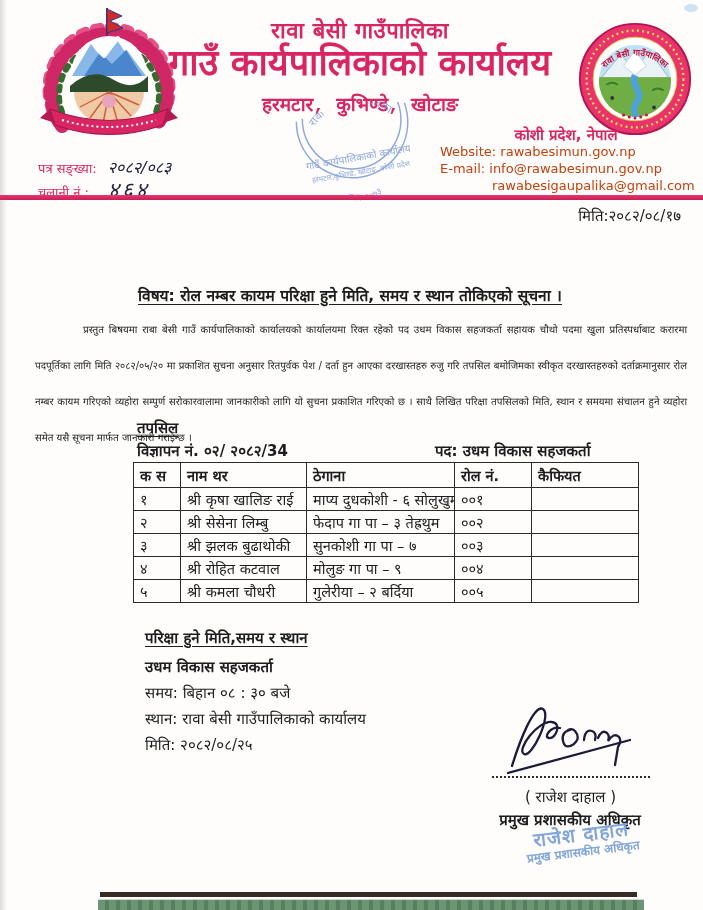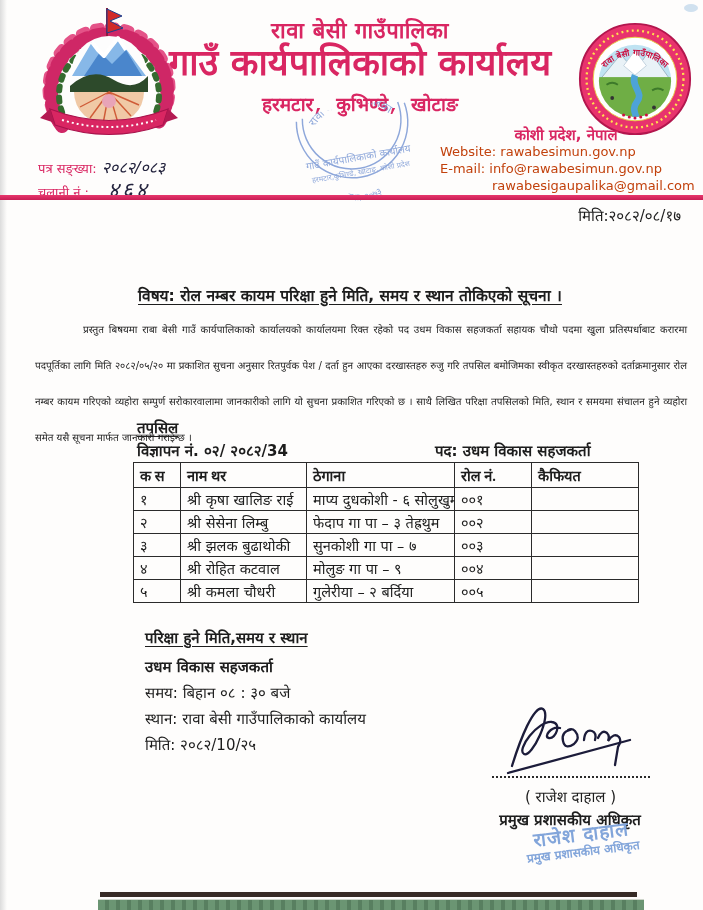--- a/index.html
+++ b/index.html
@@ -30,21 +30,21 @@
   .dateline{font-size:15px;}
   .subject{font-size:15.5px;font-weight:700;text-decoration:underline;text-underline-offset:3px;}
   .para{font-size:10px;line-height:36px;text-align:justify;text-indent:48px;margin-top:32px;}
   .tapasil{font-size:15px;font-weight:700;text-decoration:underline;text-underline-offset:3px;}
   .advert{font-size:15px;font-weight:600;}
   .post{font-size:15px;font-weight:700;}
   
   table.roll{border-collapse:collapse;table-layout:fixed;}
   table.roll td,table.roll th{border:1.3px solid #2b2b2b;font-size:14.5px;font-weight:400;
     text-align:left;padding:1px 6px;height:20px;white-space:nowrap;overflow:hidden;}
-  table.roll th{font-weight:600;height:22px;font-family:Liberation Serif, serif;}
+  table.roll th{font-weight:600;height:22px;}
   
   .exam div{font-size:15px;margin-bottom:6px;}
   .exam .h{font-weight:700;text-decoration:underline;text-underline-offset:3px;margin-bottom:9px;}
   .exam .p{font-weight:700;}
   
   .dotline{border-bottom:2.5px dotted #2a2a2a;}
   .signer-name{font-size:15px;}
   .signer-title{font-size:15px;font-weight:700;}
   .blue-stamp{color:#82a5da;transform:rotate(-7deg);text-align:center;line-height:1.15;}
   .blue-stamp .n{font-size:19px;font-weight:700;letter-spacing:1px;}
@@ -130,21 +130,21 @@
 
   <div class="abs red province center" style="left:478px;top:124px;width:176px;">कोशी प्रदेश, नेपाल</div>
   <div class="abs navy contact" style="left:440px;top:144px;width:250px;">
     <div>Website: rawabesimun.gov.np</div>
     <div>E-mail: info@rawabesimun.gov.np</div>
     <div class="indent">rawabesigaupalika@gmail.com</div>
   </div>
 
   <div class="abs" style="left:38px;top:156px;">
     <span class="red meta-label">पत्र सङ्ख्या:</span>
-    <span class="handwrite" style="font-size:16px;font-style:italic;">२०८२/०८३</span>
+    <span class="handwrite" style="font-size:16px;margin-left:6px;font-style:italic;">२०८२/०८३</span>
   </div>
   <div class="abs" style="left:38px;top:175px;">
     <span class="red meta-label">चलानी नं.:</span>
     <span class="handwrite" style="font-size:21px;margin-left:14px;letter-spacing:3px;">४६४</span>
   </div>
 
   <div class="abs" style="left:276px;top:106px;width:165px;height:105px;transform:rotate(-10deg);opacity:.88;">
     <svg width="165" height="105" viewBox="0 0 170 115">
       <g stroke="#7f9cd6" fill="none" stroke-width="1.6">
         <path d="M 25,6 A 61,61 0 1 0 145,6"></path>
@@ -229,21 +229,21 @@
       <td></td>
     </tr>
   </tbody>
     </table>
 
   <div class="abs exam" style="left:145px;top:627px;width:340px;">
     <div class="h">परिक्षा हुने मिति,समय र स्थान</div>
     <div class="p">उधम विकास सहजकर्ता</div>
     <div>समय: बिहान ०८ : ३० बजे</div>
     <div>स्थान: रावा बेसी गाउँपालिकाको कार्यालय</div>
-    <div>मिति: २०८२/10/२५</div>
+    <div>मिति: २०८२/०८/२५</div>
   </div>
 
   <div class="abs" style="left:498px;top:696px;width:140px;height:88px;">
     <svg width="140" height="88" viewBox="0 0 140 88">
       <g fill="none" stroke="#1c1c3a" stroke-width="2.3" stroke-linecap="round">
         <path d="M14,70 C22,44 36,8 45,13 C54,19 34,62 26,58 C18,54 40,24 54,26 C64,27 58,43 51,42 C45,41 53,30 62,32"></path>
         <path d="M72,34 q-9,2 -7,11 q2,9 11,3 q7,-6 1,-13 q-3,-3 -7,-1"></path>
         <path d="M86,44 q1,-11 8,-9 q5,2 3,9"></path>
         <path d="M100,42 q4,-9 9,-5 q3,3 1,8 q6,-9 11,-4 q3,4 -1,10 l-3,18"></path>
         <path d="M10,77 L132,44"></path>

